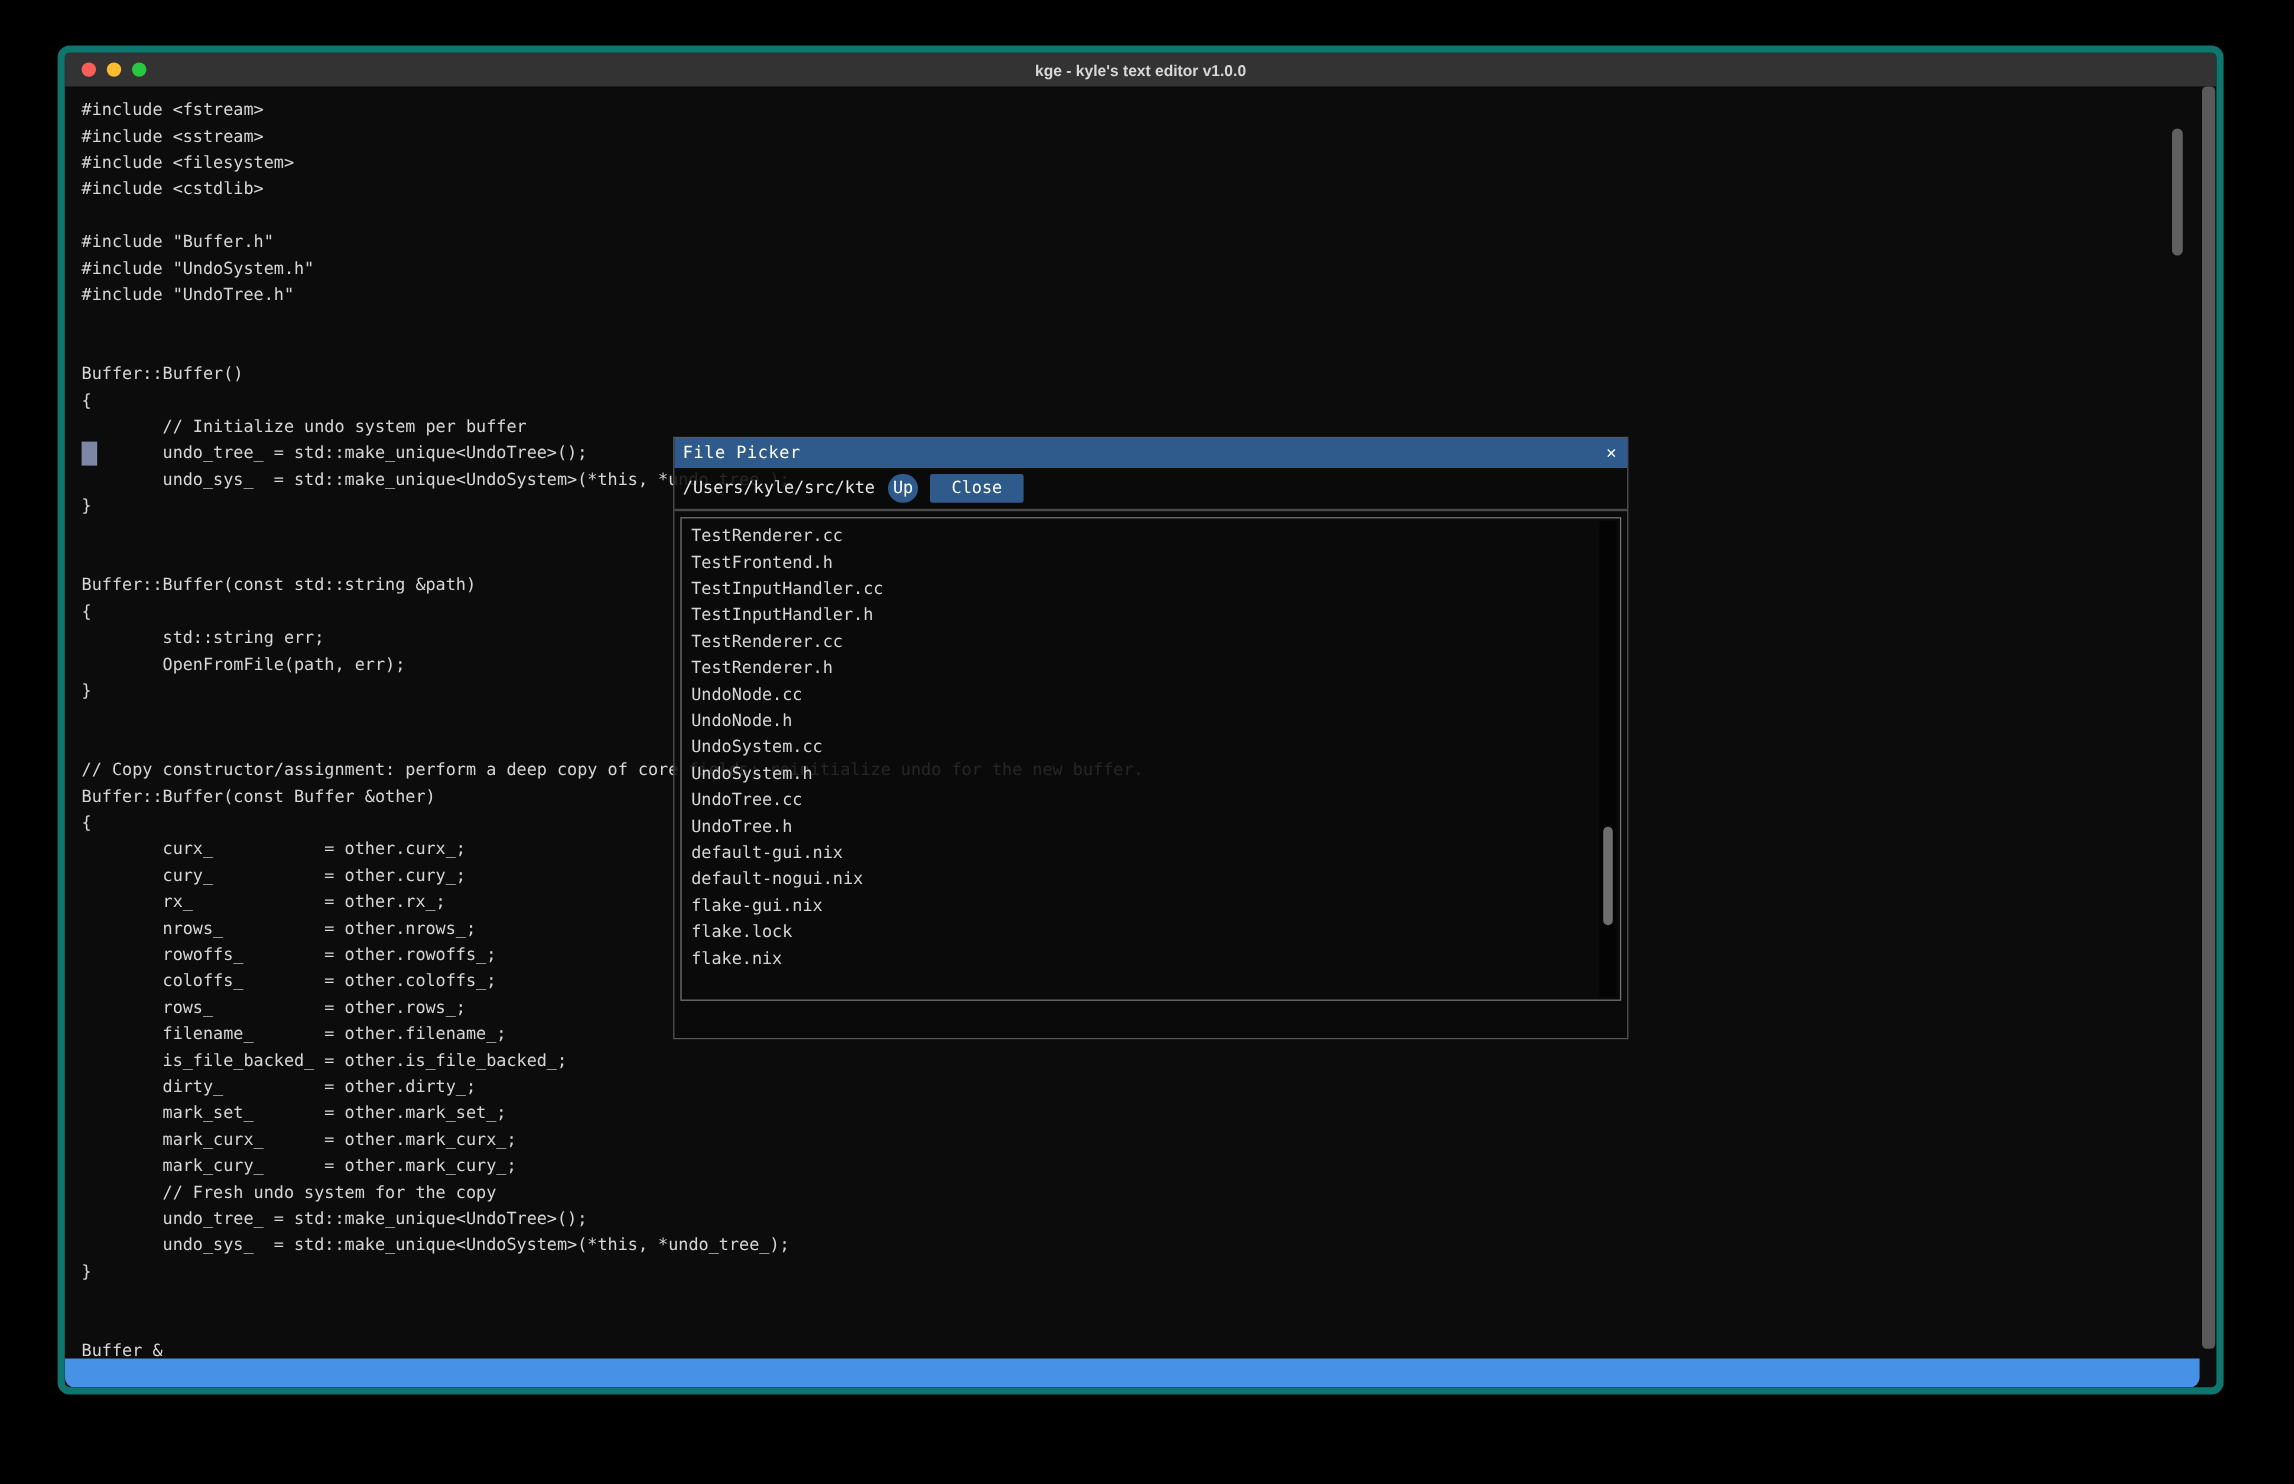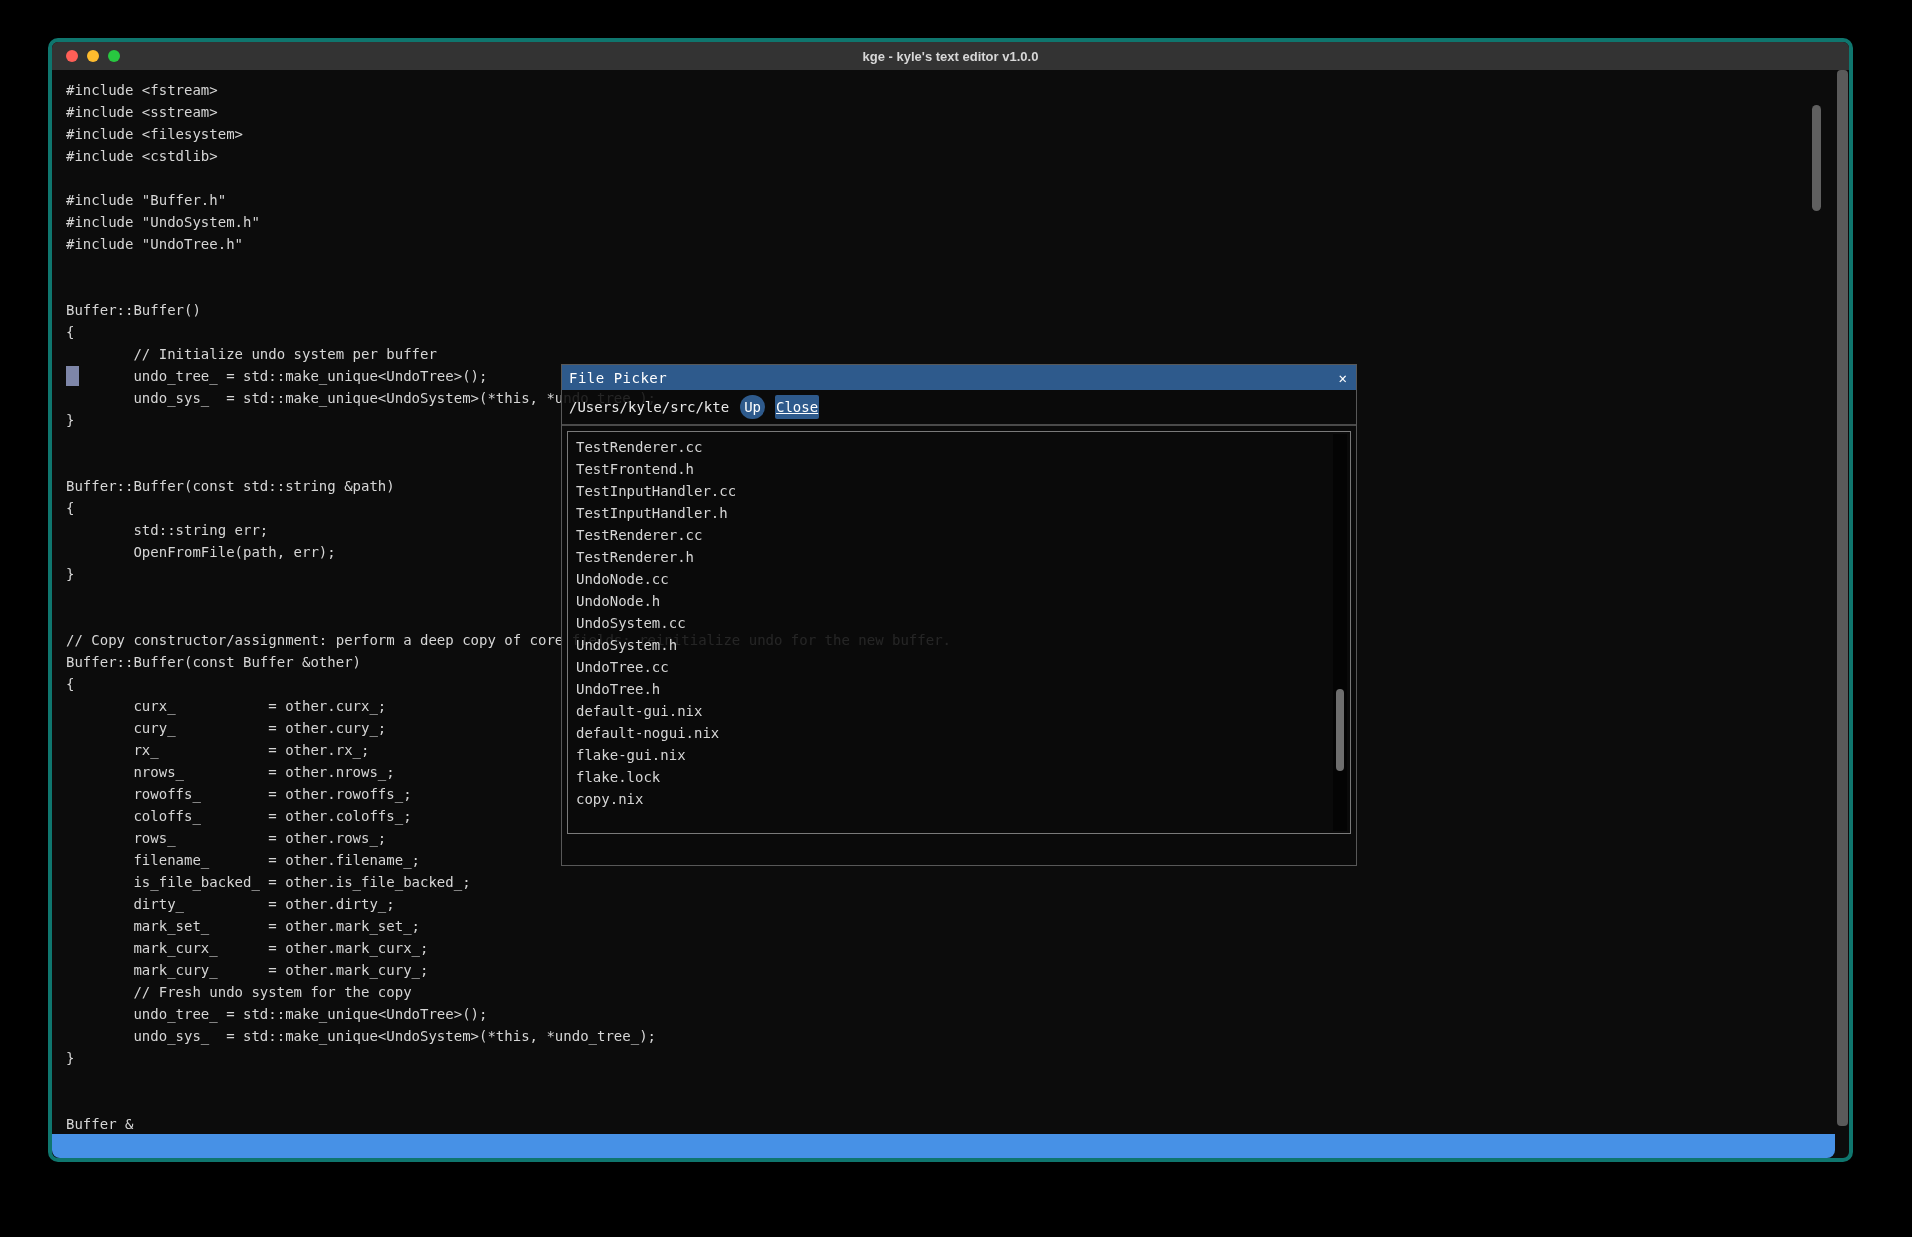--- a/index.html
+++ b/index.html
@@ -2,21 +2,21 @@
 <html><head>
 <meta charset="utf-8">
 <style>
   * { box-sizing: border-box; }
   html,body { margin:0; padding:0; background:#000; width:1912px; height:1237px;
               overflow:hidden; position:relative;
               font-family:"DejaVu Sans Mono","Liberation Mono",monospace; }
 
   
   .window { position:absolute; left:48px; top:38px; width:1805px; height:1124px;
-            background:#0c0c0c; border:4px solid #0f766e; border-radius:10px;
+            background:#0c0c0c; border:6px solid #0f766e; border-radius:10px;
             overflow:hidden; }
 
   .titlebar { position:relative; height:28px; background:#333333;
               display:flex; align-items:center; justify-content:center; }
   .traffic { position:absolute; left:14px; top:8px; display:flex; gap:9px; }
   .light { width:12px; height:12px; border-radius:50%; }
   .light.red    { background:#ff5f57; }
   .light.yellow { background:#febc2e; }
   .light.green  { background:#28c840; }
   .title-text { font-family:"Liberation Sans","DejaVu Sans",sans-serif;
@@ -49,21 +49,21 @@
             font-size:14px; }
   .fp-titlebar { height:25px; background:#2e5a8c; display:flex; align-items:center;
                  justify-content:space-between; padding:0 9px 0 7px; color:#ffffff; }
   .fp-title { letter-spacing:0.5px; }
   .fp-close { color:#ffffff; font-size:14px; cursor:default; }
   .fp-pathrow { height:34px; display:flex; align-items:center; padding:0 7px; }
   .fp-path { color:#e8e8e8; }
   .fp-btn { background:#2e5a8c; color:#ffffff; border:none; border-radius:2px;
             height:24px; line-height:24px; font:inherit; margin-left:10px; }
   .fp-btn.up    { padding:0 4px; margin-left:11px;border-radius:12px; }
-  .fp-btn.close { padding:0 1px;text-decoration:underline; }
+  .fp-btn.close { padding:0 18px; }
   .fp-sep { height:1px; background:#4a4a4a; }
   .fp-namehdr { height:26px; line-height:26px; padding:0 7px; color:#d8d8d8; }
   .fp-list { position:relative; margin:5px; height:403px; border:1px solid #7a7a7a;
              padding:4px 0 0 0; overflow:hidden; }
   .fp-rows { position:relative; }
   .fp-row { line-height:22px; padding-left:8px; color:#d6d6d6; white-space:pre; }
   .fp-track { position:absolute; right:3px; top:2px; bottom:2px; width:14px;
               background:rgba(0,0,0,0.55); }
   .fp-thumb { position:absolute; right:6px; top:257px; width:8px; height:82px;
               background:#6e6e6e; border-radius:4px; }
@@ -174,19 +174,19 @@
         <div class="fp-row">UndoNode.cc</div>
         <div class="fp-row">UndoNode.h</div>
         <div class="fp-row">UndoSystem.cc</div>
         <div class="fp-row">UndoSystem.h</div>
         <div class="fp-row">UndoTree.cc</div>
         <div class="fp-row">UndoTree.h</div>
         <div class="fp-row">default-gui.nix</div>
         <div class="fp-row">default-nogui.nix</div>
         <div class="fp-row">flake-gui.nix</div>
         <div class="fp-row">flake.lock</div>
-        <div class="fp-row">copy.nix</div>
+        <div class="fp-row">flake.nix</div>
       </div>
     <div class="fp-track"></div>
     <div class="fp-thumb"></div>
   </div>
 
 </div>
 
 </body></html>

